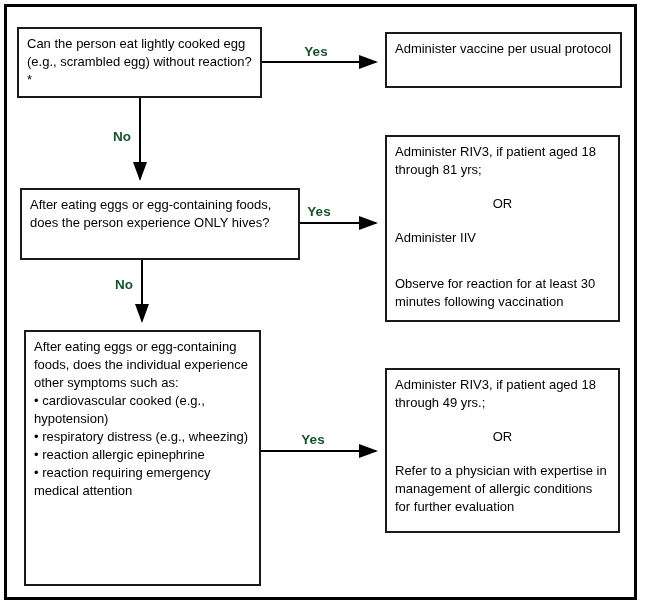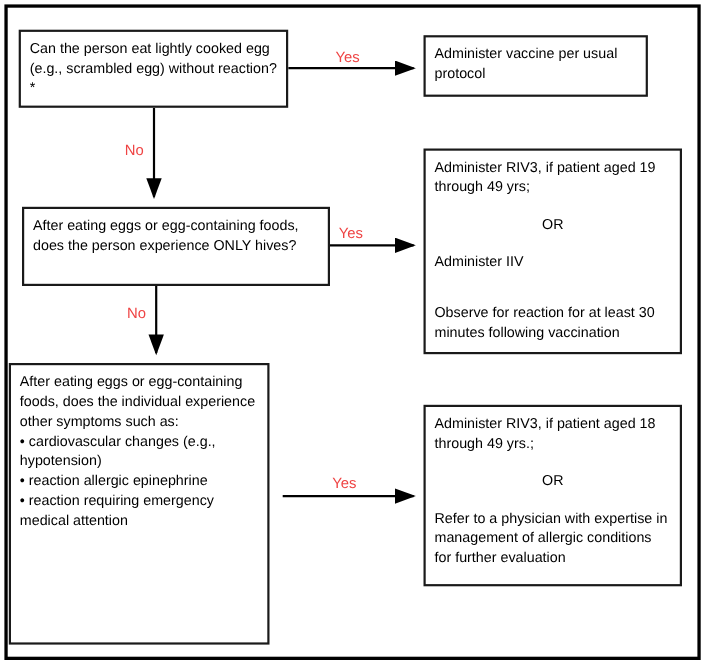--- a/index.html
+++ b/index.html
@@ -32,38 +32,39 @@
     border: 2px solid #1a1a1a;
     box-sizing: border-box;
     background: #ffffff;
     color: #000000;
     font-size: 13px;
     line-height: 18px;
     padding: 6px 8px;
   }
   .box p { margin: 0; }
   .q1 { left: 17px;  top: 27px;  width: 245px; height: 71px; }
-  .o1 { left: 385px; top: 32px;  width: 204px; height: 56px; }
+  .o1 { left: 385px; top: 32px;  width: 237px; height: 56px; }
   .q2 { left: 20px;  top: 188px; width: 280px; height: 72px; }
   .o2 { left: 385px; top: 135px; width: 235px; height: 187px; }
-  .q3 { left: 8px;  top: 330px; width: 237px; height: 256px; padding: 6px 8px; }
+  .q3 { left: 24px;  top: 330px; width: 237px; height: 256px; padding: 6px 8px; }
   .o3 { left: 385px; top: 368px; width: 235px; height: 165px; }
   .or-line {
     text-align: center;
     margin: 16px 0 16px 0 !important;
   }
   .o2 .gap-before { margin-top: 28px; }
   .o3 .gap-before { margin-top: 16px; }
   .edge-label {
     position: absolute;
-    color: #ef4444;
+    color: #14532d;
     font-size: 13.5px;
     line-height: 15px;
     transform: translateX(-50%);
     white-space: nowrap;
+    font-weight: bold;
   }
   .bullet-line { margin: 0; }
 </style>
 </head>
 <body>
 
 <div class="canvas">
 
   <div class="outer-frame"></div>
 
@@ -86,29 +87,30 @@
 
   <div class="box o1">
     <p>Administer vaccine per usual protocol</p>
   </div>
 
   <div class="box q2">
     <p>After eating eggs or egg-containing foods, does the person experience ONLY hives?</p>
   </div>
 
   <div class="box o2">
-    <p>Administer RIV3, if patient aged 19 through 49 yrs;</p>
+    <p>Administer RIV3, if patient aged 18 through 81 yrs;</p>
     <p class="or-line">OR</p>
     <p>Administer IIV</p>
     <p class="gap-before">Observe for reaction for at least 30 minutes following vaccination</p>
   </div>
 
   <div class="box q3">
     <p>After eating eggs or egg-containing foods, does the individual experience other symptoms such as:</p>
-    <p class="bullet-line">• cardiovascular changes (e.g., hypotension)</p>
+    <p class="bullet-line">• cardiovascular cooked (e.g., hypotension)</p>
+    <p class="bullet-line">• respiratory distress (e.g., wheezing)</p>
     <p class="bullet-line">• reaction allergic epinephrine</p>
     <p class="bullet-line">• reaction requiring emergency medical attention</p>
   </div>
 
   <div class="box o3">
     <p>Administer RIV3, if patient aged 18 through 49 yrs.;</p>
     <p class="or-line">OR</p>
     <p class="gap-before">Refer to a physician with expertise in management of allergic conditions for further evaluation</p>
   </div>
 

